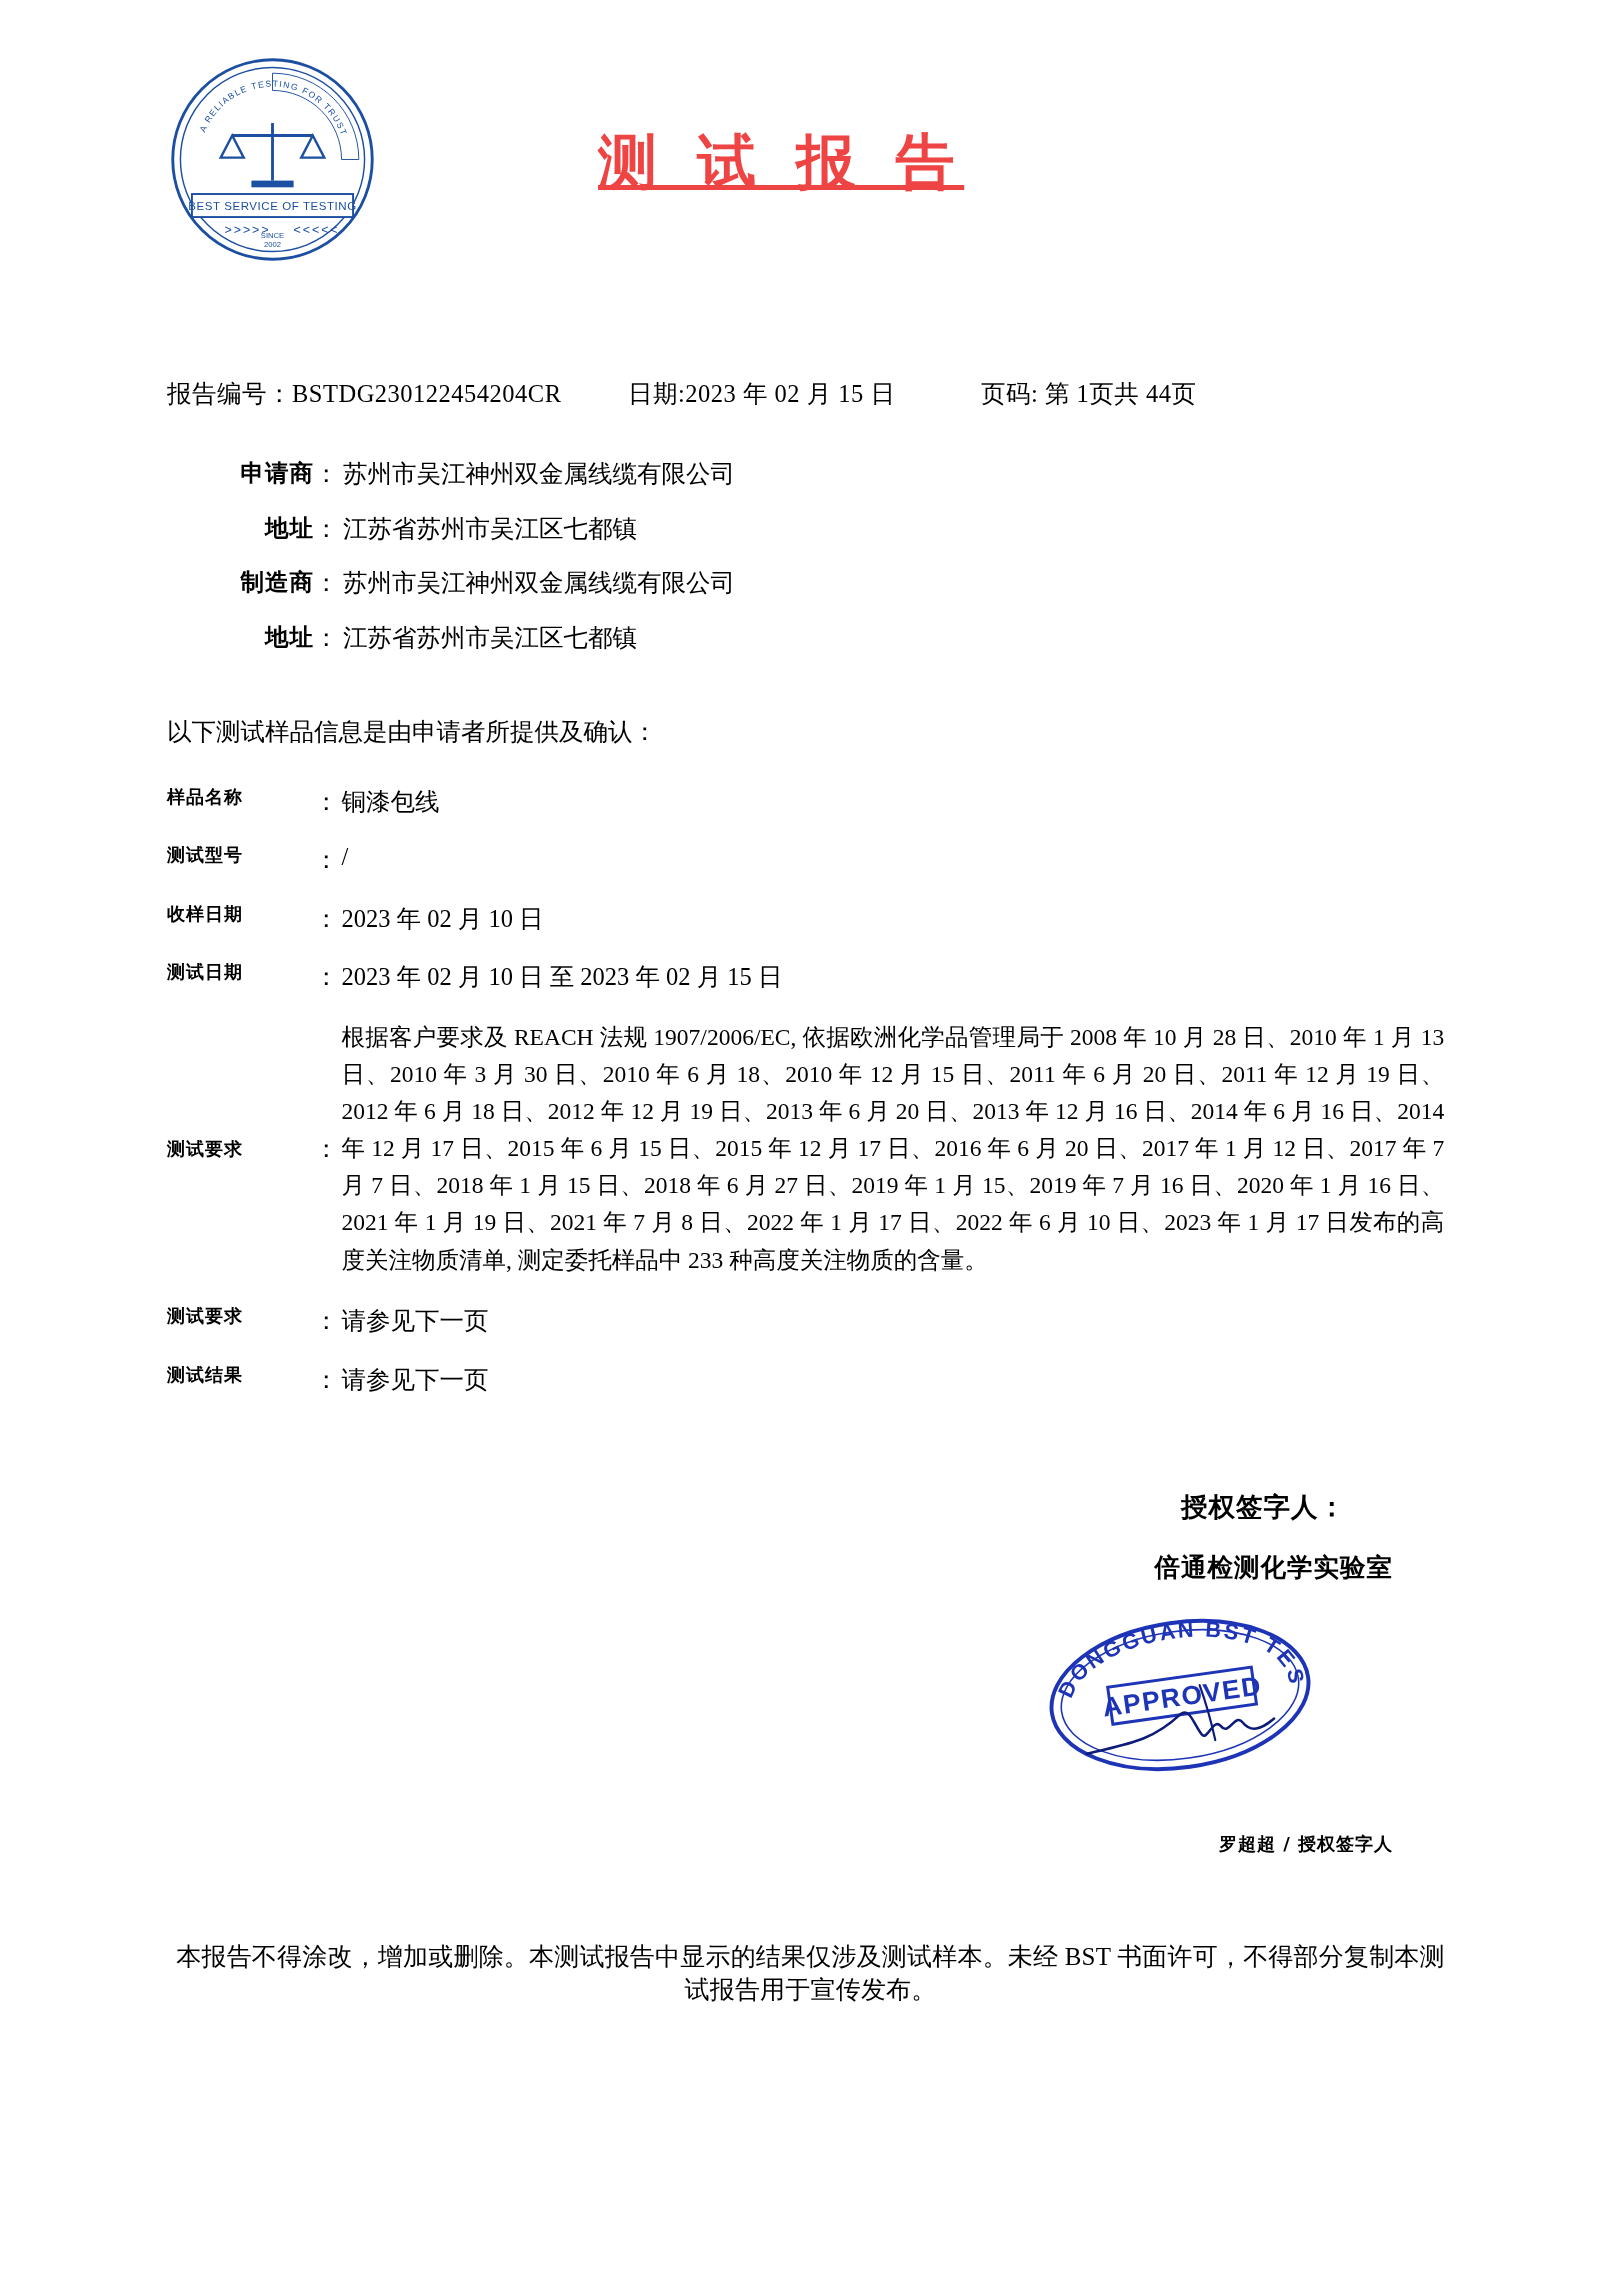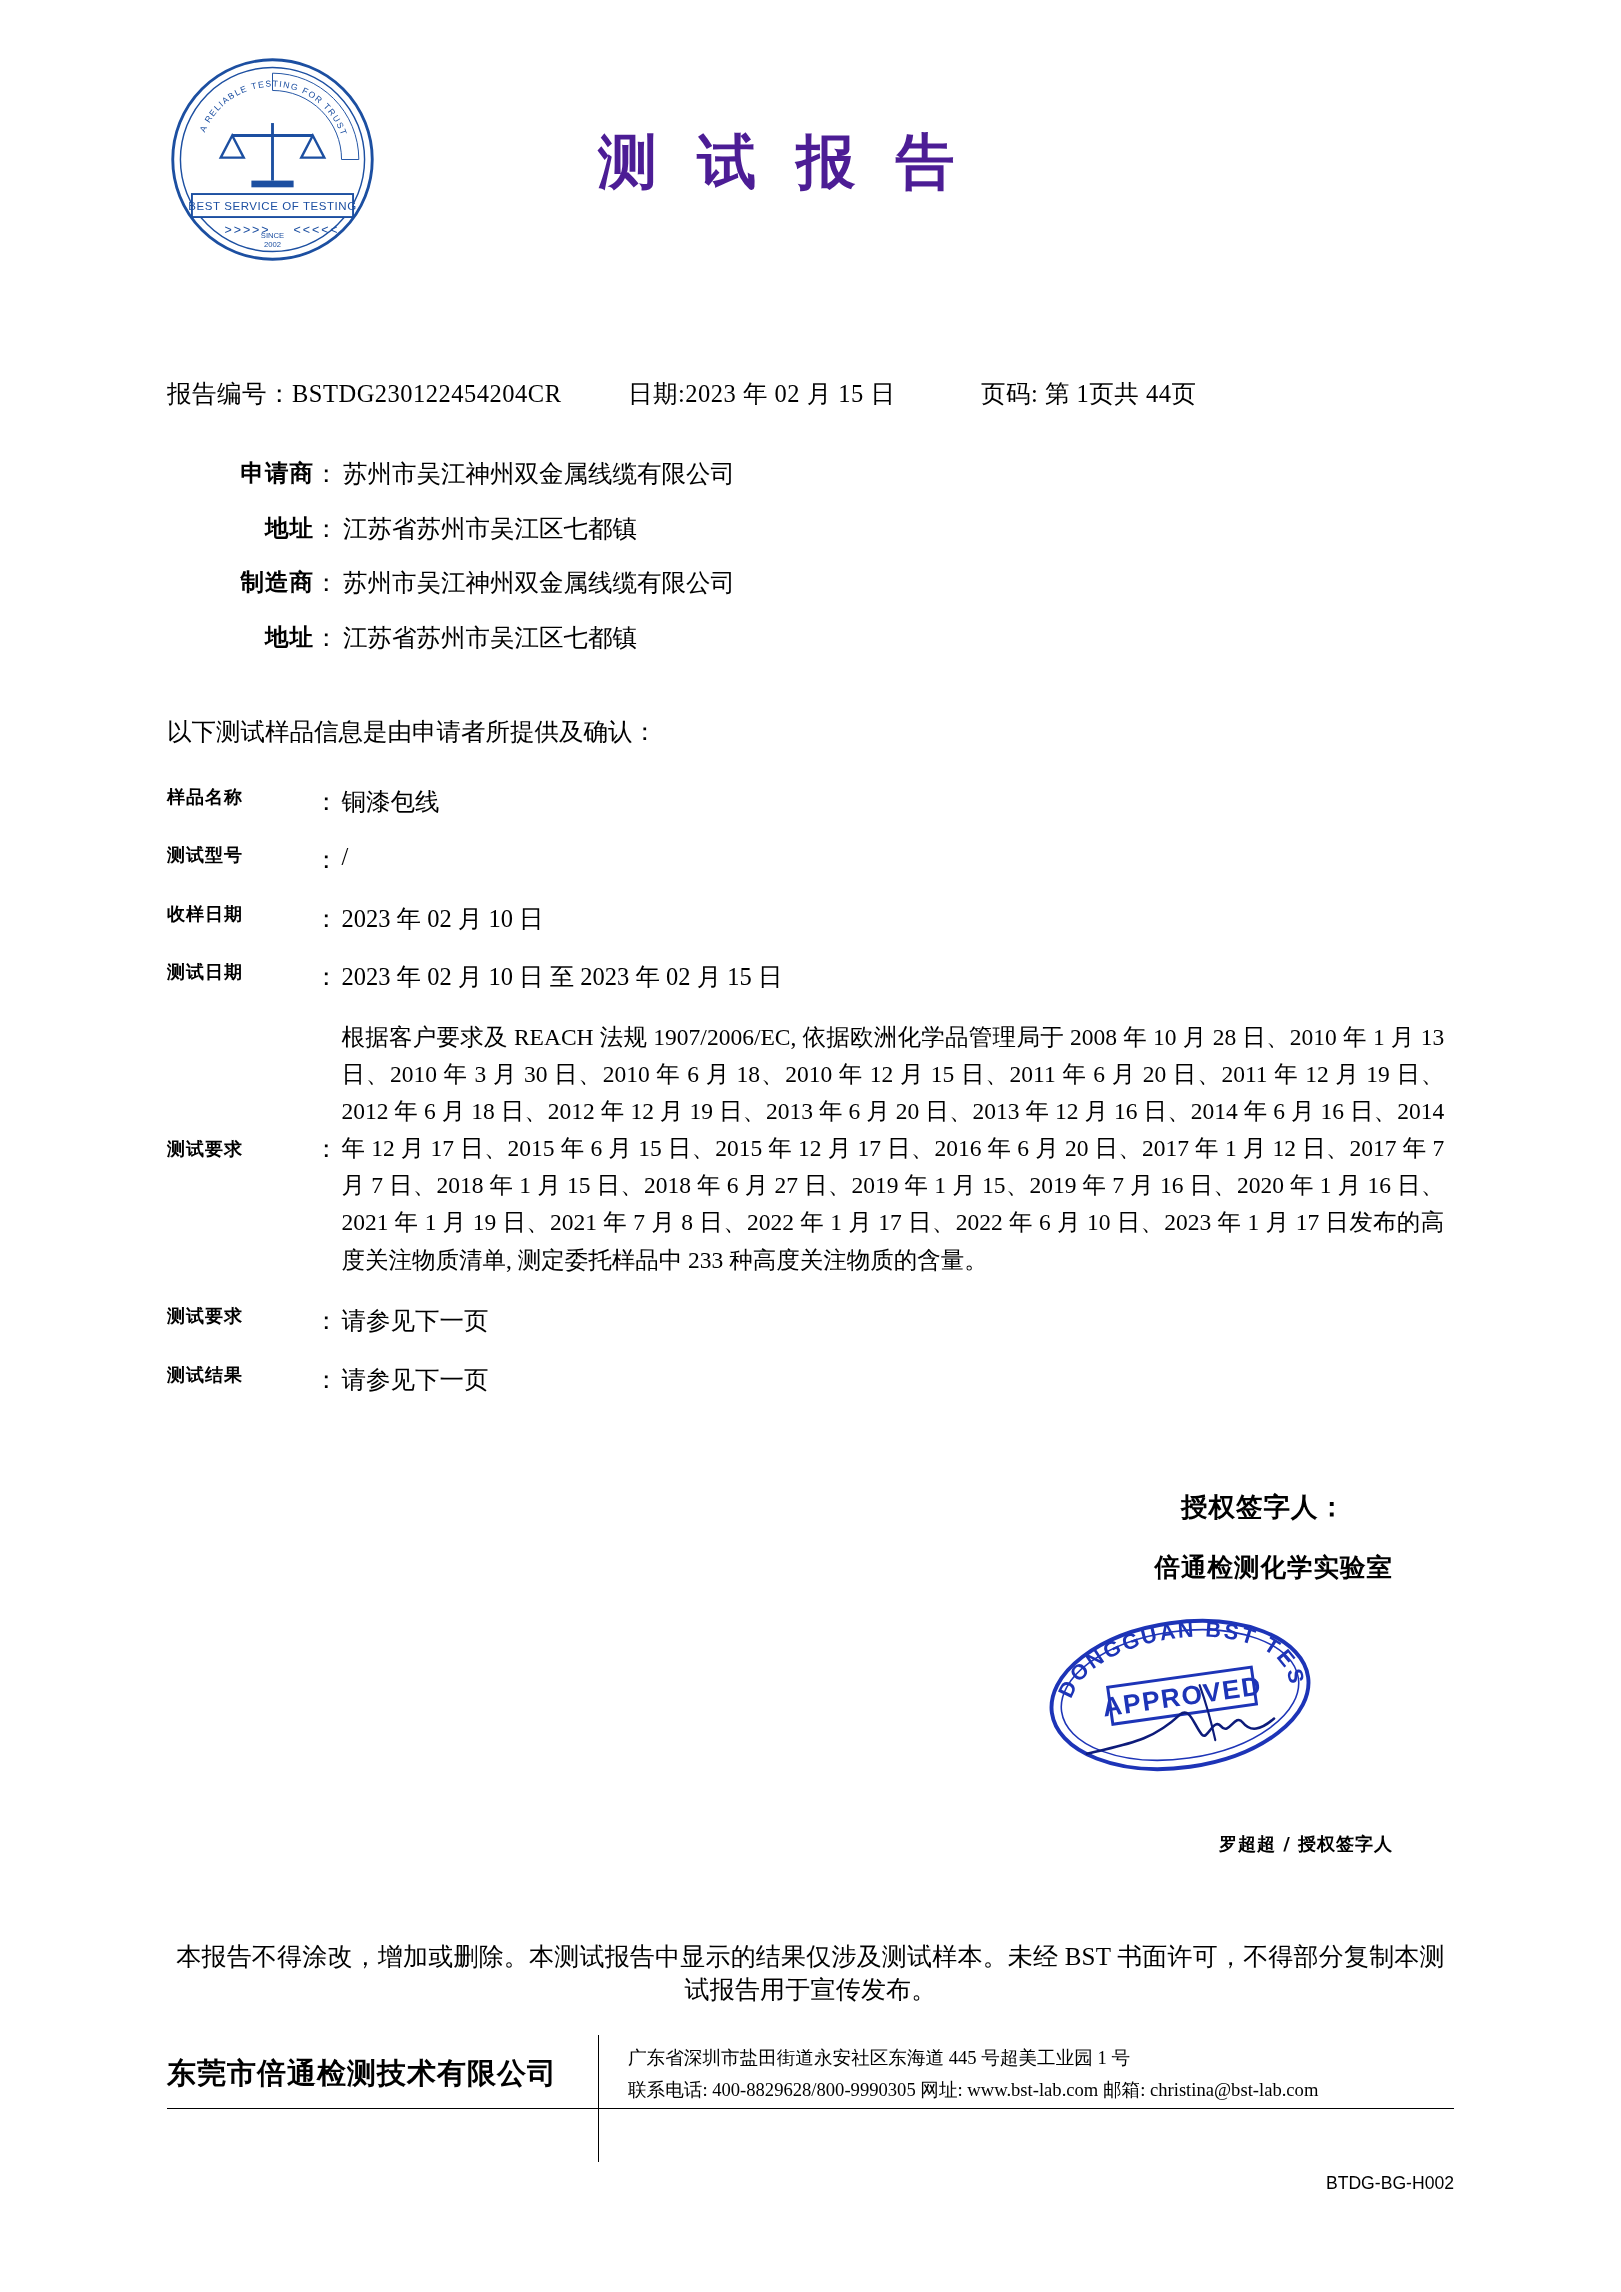--- a/index.html
+++ b/index.html
@@ -33,21 +33,22 @@
     height: 211px;
   }
   .doc-title {
     position: absolute;
     left: 431px;
     top: 123px;
     font-family: "DejaVu Sans", sans-serif;
     font-weight: bold;
     font-size: 59px;
     letter-spacing: 9.8px;
-    color: #4c1d95;
+    color: #ef4444;
+    text-decoration: underline;
   }
 
   
   .meta-row {
     margin-top: 152px;
     display: flex;
     font-size: 24.5px;
     letter-spacing: 0.5px;
   }
   .meta-report-no { width: 461px; }
@@ -349,25 +350,15 @@
         <path d="M55 160 C95 150 120 148 150 120 C160 112 164 130 172 140 C178 148 184 122 192 132 C200 142 206 118 214 128 C222 138 232 136 246 124" fill="none" stroke="#0d1b7a" stroke-width="2.6" stroke-linecap="round"></path>
         <path d="M170 90 C178 112 182 128 186 146" fill="none" stroke="#0d1b7a" stroke-width="2.2" stroke-linecap="round"></path>
       </svg>
     </div>
 
     <div class="sig-name">罗超超 / 授权签字人</div>
   </div>
 
   <div class="disclaimer">本报告不得涂改，增加或删除。本测试报告中显示的结果仅涉及测试样本。未经 BST 书面许可，不得部分复制本测试报告用于宣传发布。</div>
 
-  <div class="footer">
-    <div class="footer-hr"></div>
-    <div class="footer-company">东莞市倍通检测技术有限公司</div>
-    <div class="footer-divider"></div>
-    <div class="footer-addr">
-      <div>广东省深圳市盐田街道永安社区东海道 445 号超美工业园 1 号</div>
-      <div>联系电话: 400-8829628/800-9990305 网址: www.bst-lab.com 邮箱: christina@bst-lab.com</div>
-    </div>
-    <div class="footer-code">BTDG-BG-H002</div>
-  </div>
 
 </div>
 
 
 </body></html>

